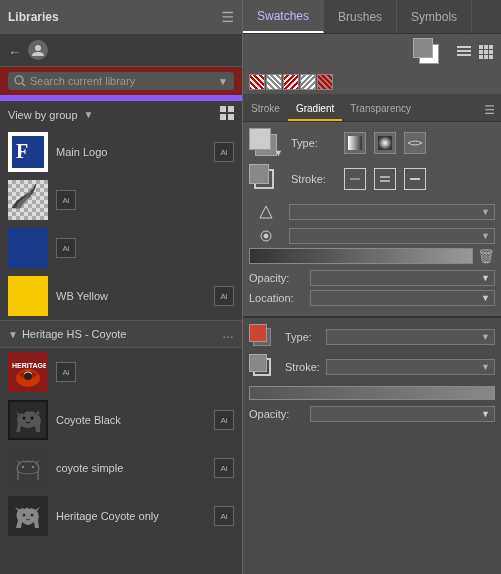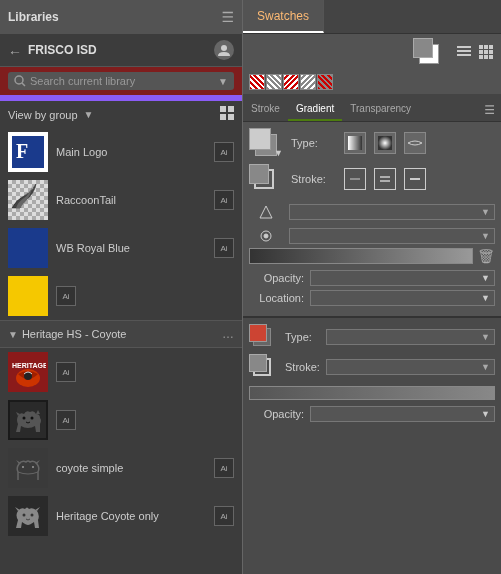--- a/index.html
+++ b/index.html
@@ -233,21 +233,21 @@
       display: flex;
       align-items: center;
       cursor: pointer;
       color: #aaa;
       font-size: 12px;
       border-right: 1px solid #555;
     }
 
     .tab-item.active {
       background: #535353;
-      color: #fdba74;
+      color: #c4b5fd;
       border-bottom: 2px solid #fff;
     }
 
     .swatch-toolbar {
       display: flex;
       align-items: center;
       justify-content: flex-end;
       padding: 4px 6px;
       gap: 4px;
       background: #535353;
@@ -270,21 +270,21 @@
 
     .lower-tab {
       padding: 4px 8px;
       font-size: 10px;
       cursor: pointer;
       color: #aaa;
     }
 
     .lower-tab.active {
       color: #fff;
-      border-bottom: 2px solid #4d7c0f;
+      border-bottom: 2px solid #eab308;
     }
 
     .lower-tab-menu {
       margin-left: auto;
       color: #aaa;
       padding: 4px 6px;
       cursor: pointer;
     }
 
     .gradient-area {
@@ -351,21 +351,20 @@
       color: #aaa;
       cursor: pointer;
       font-size: 14px;
     }
 
     .opacity-row, .location-row {
       display: flex;
       align-items: center;
       gap: 6px;
       margin-bottom: 4px;
-      text-align: right;
     }
 
     .field-label {
       color: #ccc;
       font-size: 11px;
       width: 55px;
     }
 
     .field-dropdown {
       flex: 1;
@@ -425,21 +424,20 @@
 
 <div class="left-panel">
 
   <div class="panel-header">
     <span class="panel-title">Libraries</span>
     <span class="panel-menu-icon">☰</span>
   </div>
 
   <div class="panel-toolbar">
     <span class="back-btn">←</span>
-    <span class="library-name">FRISCO ISD</span>
     <div class="user-icon">
       <svg width="14" height="14" viewBox="0 0 14 14" fill="#ccc">
         <circle cx="7" cy="5" r="3"></circle>
         <path d="M1 13 Q1 9 7 9 Q13 9 13 13"></path>
       </svg>
     </div>
   </div>
 
   <div class="search-bar">
     <div class="search-input-wrap">
@@ -480,32 +478,31 @@
       <div class="ai-badge">Ai</div>
     </div>
 
     <div class="library-item">
       <div class="item-thumbnail checkered" style="position:relative;">
         <svg width="32" height="32" viewBox="0 0 32 32" style="position:absolute;top:0;left:0;">
           <path d="M4 28 Q8 20 16 16 Q24 12 28 4 Q26 14 18 20 Q10 26 12 28 Z" fill="#444" stroke="#222" stroke-width="0.5"></path>
           <path d="M8 28 Q10 22 16 18 Q22 14 24 6 Q23 16 17 22 Q11 28 14 28 Z" fill="#666"></path>
         </svg>
       </div>
-      <span class="item-label">RaccoonTail</span>
       <div class="ai-badge">Ai</div>
     </div>
 
     <div class="library-item">
       <div class="item-thumbnail thumb-wb-blue"></div>
-      <span class="item-label">WB Royal Blue</span>
       <div class="ai-badge">Ai</div>
     </div>
 
     <div class="library-item">
       <div class="item-thumbnail thumb-wb-yellow"></div>
+      <span class="item-label">WB Yellow</span>
       <div class="ai-badge">Ai</div>
     </div>
 
     <div class="section-header">
       <div class="section-title">
         <span class="collapse-arrow">▼</span>
         <span>Heritage HS - Coyote</span>
       </div>
       <span class="section-menu">…</span>
     </div>
@@ -530,20 +527,21 @@
           <rect width="36" height="36" fill="#2a2a2a"></rect>
 
           <path d="M6 30 L8 22 Q6 18 8 14 Q10 10 14 12 Q16 8 20 10 Q24 8 26 12 Q30 12 30 16 Q32 18 30 22 L30 30 L26 30 L25 24 Q22 26 18 26 Q14 26 11 24 L10 30 Z" fill="#555"></path>
           <path d="M8 14 L6 10 L10 12 Z" fill="#555"></path>
           <path d="M26 12 L28 8 L30 12 Z" fill="#555"></path>
           <circle cx="14" cy="16" r="1.5" fill="#111"></circle>
           <circle cx="22" cy="16" r="1.5" fill="#111"></circle>
           <path d="M16 20 Q18 22 20 20" stroke="#111" stroke-width="1" fill="none"></path>
         </svg>
       </div>
+      <span class="item-label">Coyote Black</span>
       <div class="ai-badge">Ai</div>
     </div>
 
     <div class="library-item">
       <div class="item-thumbnail" style="background:#3a3a3a;">
         <svg width="36" height="36" viewBox="0 0 36 36">
           <rect width="36" height="36" fill="#3a3a3a"></rect>
           <path d="M8 30 L8 22 Q6 18 9 14 Q12 10 16 12 Q18 10 20 12 Q24 10 27 14 Q30 18 28 22 L28 30" stroke="#666" stroke-width="1.5" fill="none"></path>
           <path d="M9 14 L6 10 L11 13 Z" fill="#666"></path>
           <path d="M27 14 L30 10 L25 13 Z" fill="#666"></path>
@@ -573,20 +571,26 @@
     </div>
 
   </div>
 </div>
 
 <div class="right-panel">
 
   <div class="right-tabs">
     <div class="tab-item active">
       <span>Swatches</span>
+    </div>
+    <div class="tab-item">
+      <span>Brushes</span>
+    </div>
+    <div class="tab-item">
+      <span>Symbols</span>
     </div>
   </div>
 
   <div class="swatch-toolbar">
 
     <div style="position:relative;width:34px;height:30px;margin-right:4px;">
       <div style="position:absolute;top:6px;left:6px;width:20px;height:20px;background:#fff;border:1px solid #999;"></div>
       <div style="position:absolute;top:0;left:0;width:20px;height:20px;background:#888;border:1px solid #aaa;"></div>
     </div>
     <div class="swatch-view-btn">

